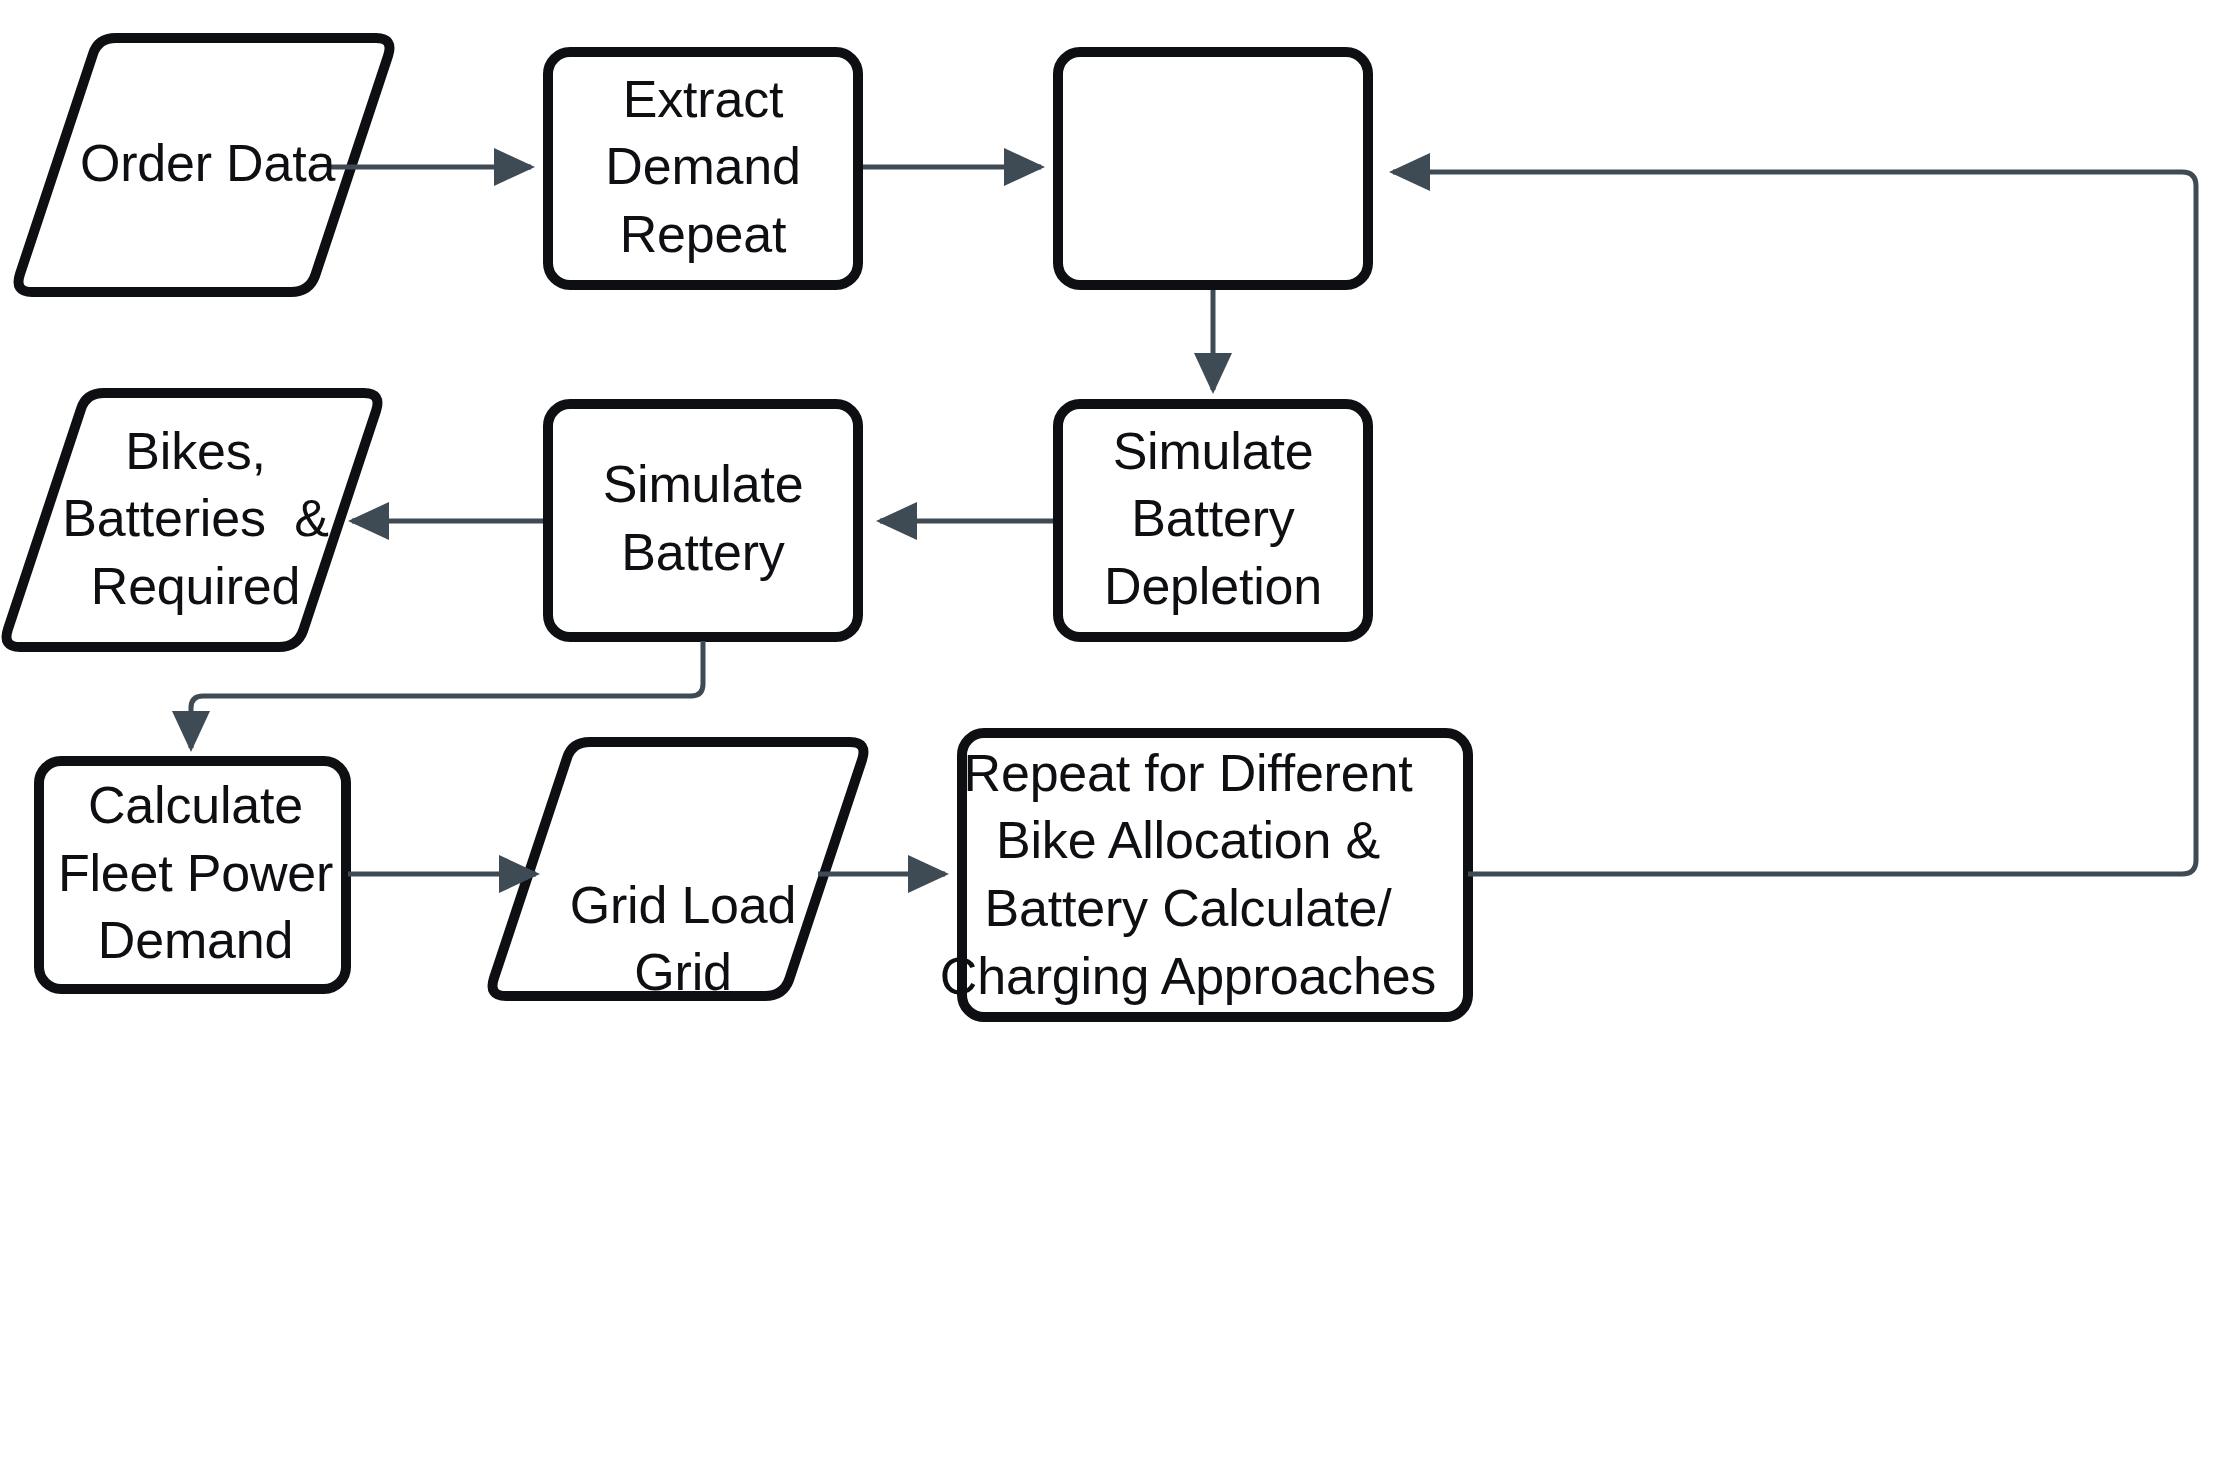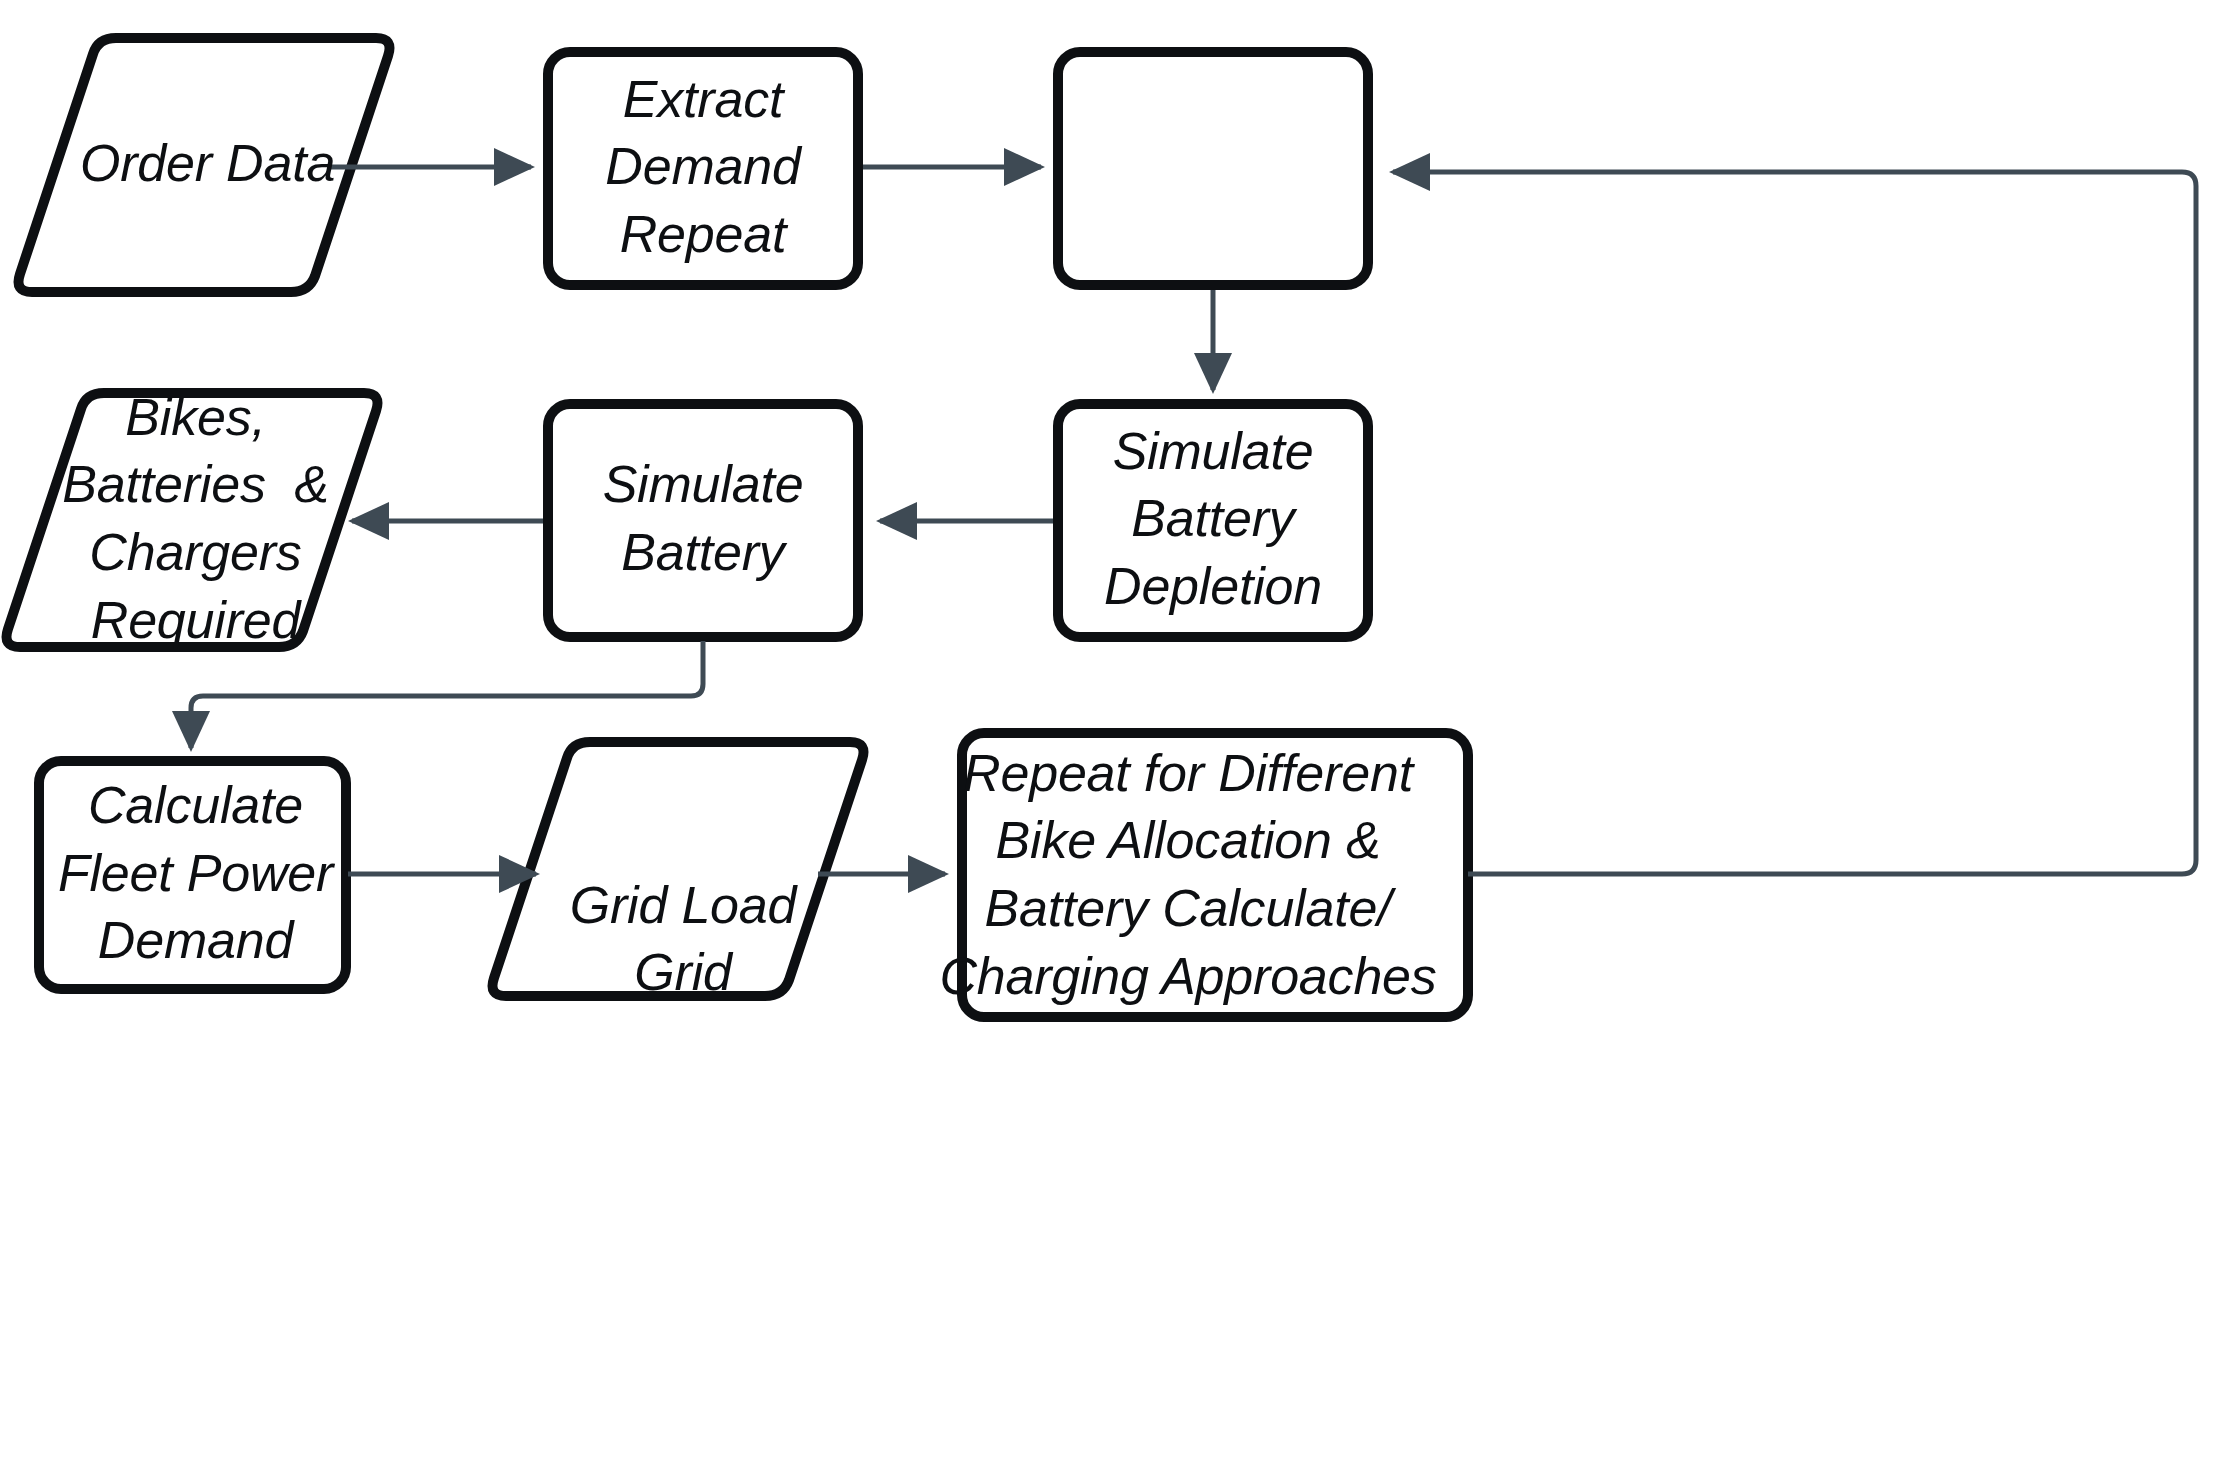--- a/index.html
+++ b/index.html
@@ -19,21 +19,20 @@
     align-items:center;
     justify-content:center;
     text-align:center;
     color:#0d0f12;
     font-size:52px;
     line-height:1.30;
     font-weight:400;
     letter-spacing:-0.2px;
     pointer-events:none;
     white-space:pre;
-    font-style:italic;
   }
   .node-label span{display:block;}
 </style>
 </head>
 <body>
 
 <div id="stage">
 
   <svg id="flow-svg" viewBox="0 0 2217 1469" xmlns="http://www.w3.org/2000/svg">
     <defs>
@@ -86,21 +85,20 @@
   <div class="node-label" style="left:543px; top:47px; width:320px; height:240px;">
     <span>Extract</span>
     <span>Demand</span>
     <span>Repeat</span>
   </div>
 
 
   <div class="node-label" style="left:18px; top:385px; width:355px; height:268px;">
     <span>Bikes,</span>
     <span>Batteries  &amp;</span>
-    <span>Chargers</span>
     <span>Required</span>
   </div>
 
   <div class="node-label" style="left:543px; top:399px; width:320px; height:240px;">
     <span>Simulate</span>
     <span>Battery</span>
   </div>
 
   <div class="node-label" style="left:1053px; top:399px; width:320px; height:240px;">
     <span>Simulate</span>

